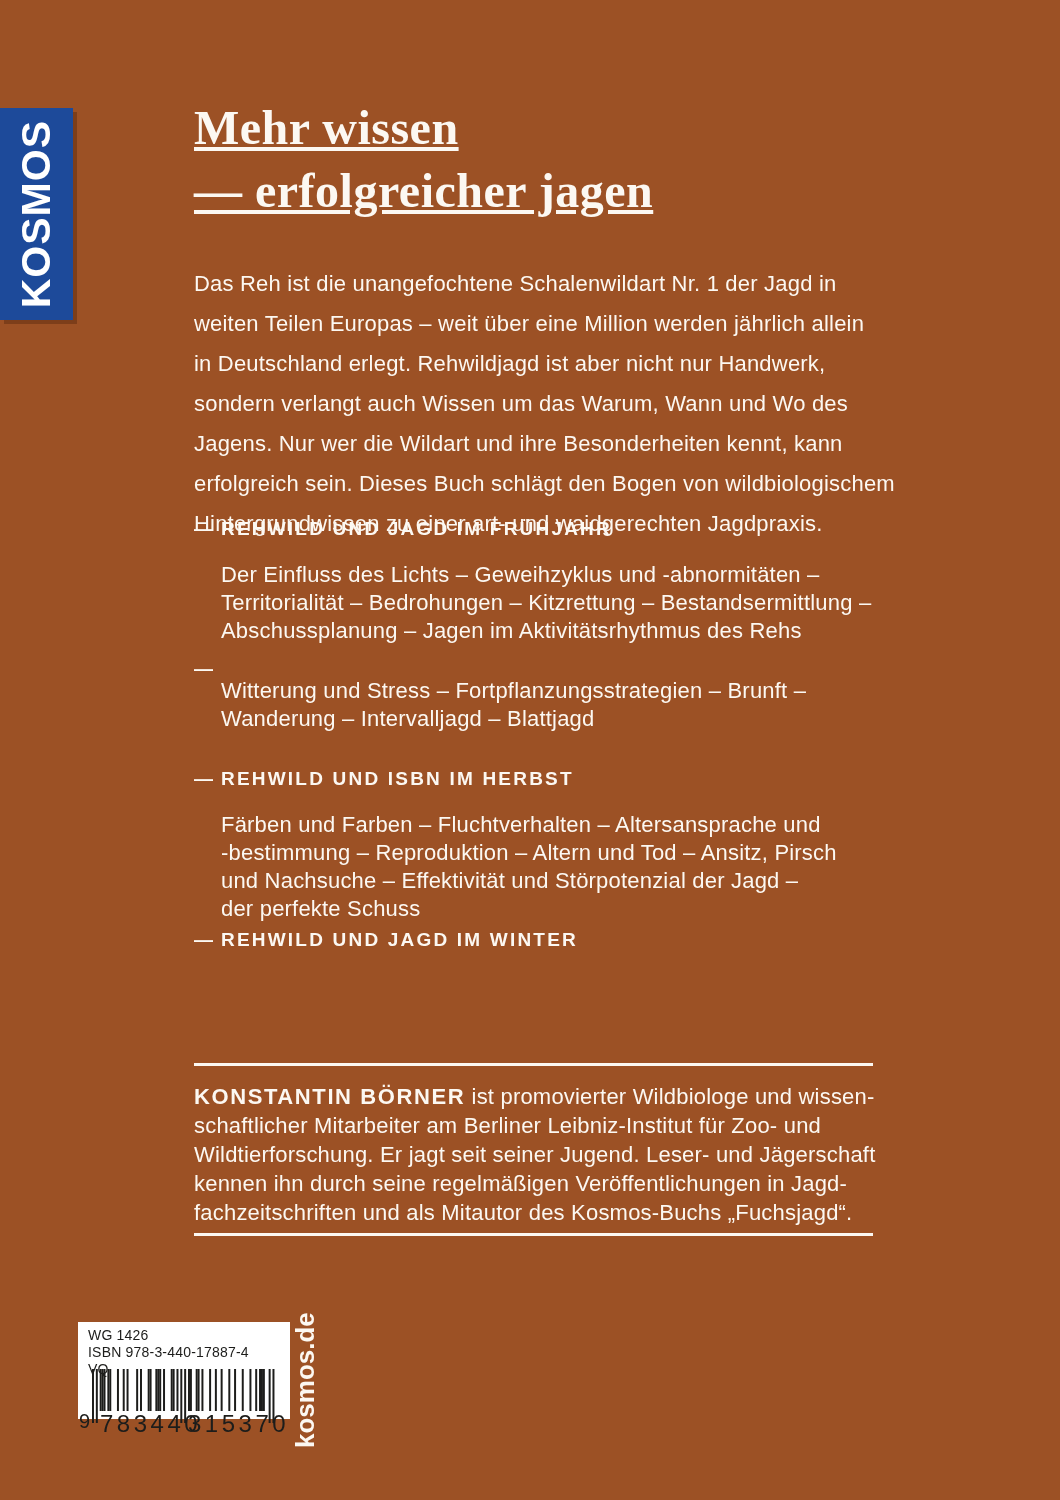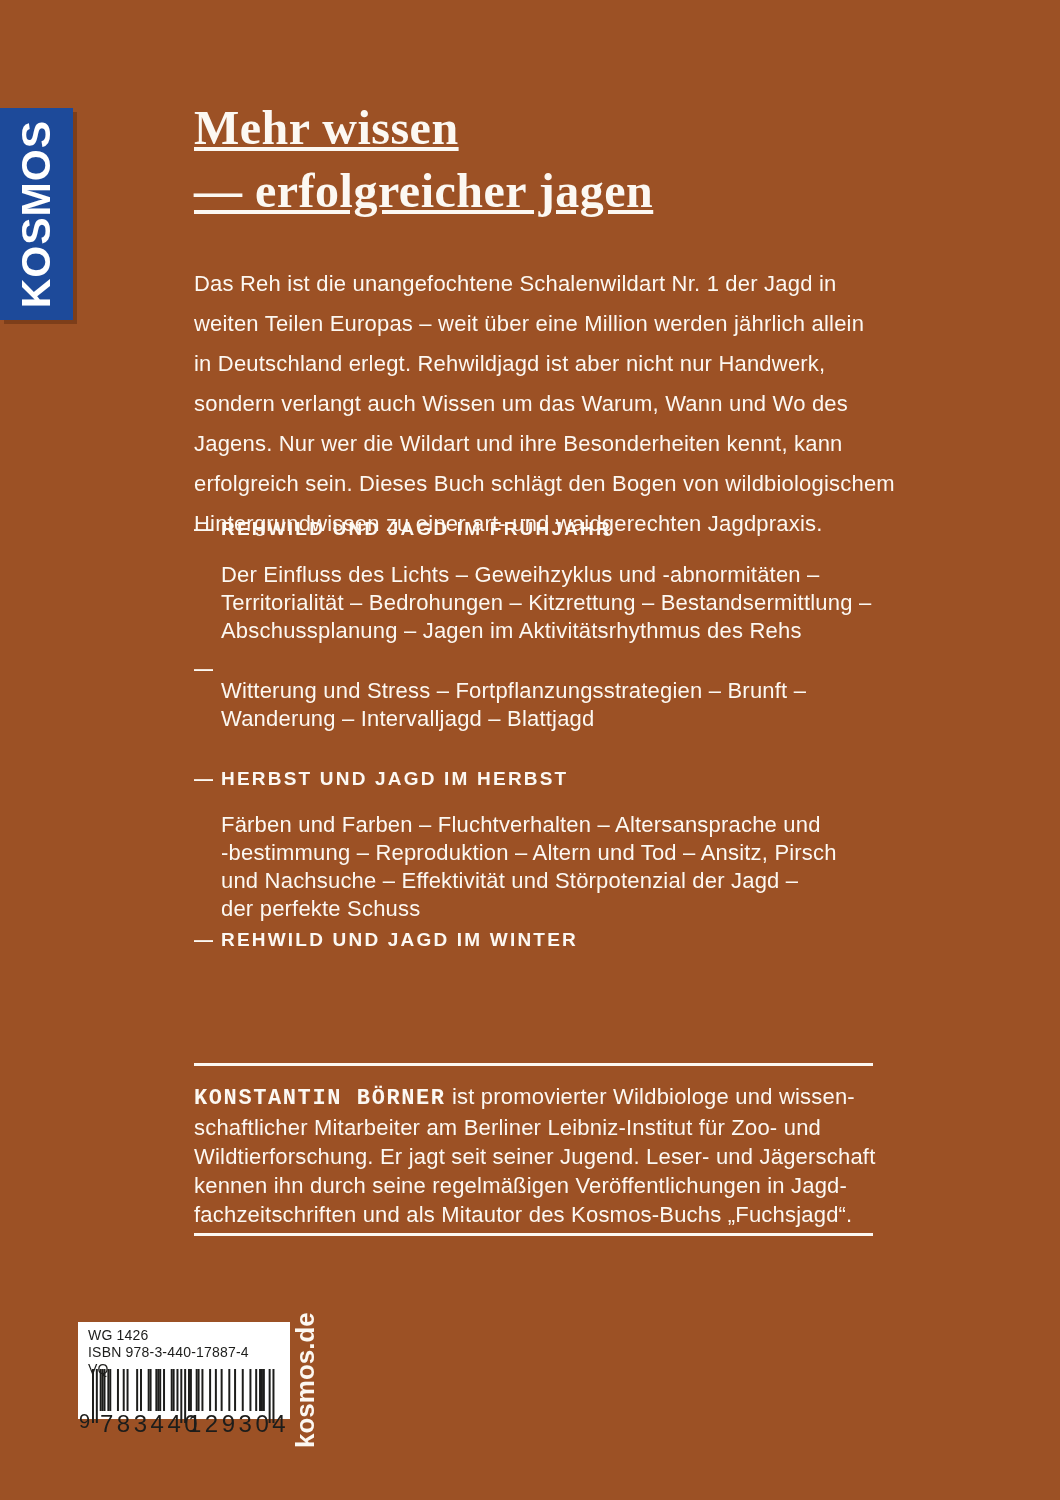--- a/index.html
+++ b/index.html
@@ -49,21 +49,21 @@
   .sec-h .dash{position:absolute;left:0;top:0;letter-spacing:0;}
   .sec-b{padding-left:27px;margin-top:20px;font-size:22px;line-height:28px;letter-spacing:0.2px;}
   .sec1{top:517px;} .sec2{top:657px;} .sec3{top:767px;} .sec4{top:928px;}
   
   .rule{position:absolute;left:194px;width:679px;height:2.5px;background:var(--text);}
   .rule-top{top:1063px;} .rule-bottom{top:1233px;}
   .bio{
     position:absolute;left:194px;top:1082px;width:720px;
     font-size:22px;line-height:29px;letter-spacing:0.2px;
   }
-  .bio-name{font-weight:bold;letter-spacing:1.6px;font-family:Liberation Mono, monospace;}
+  .bio-name{font-weight:bold;letter-spacing:1.6px;}
   
   .barcode-box{
     position:absolute;left:78px;top:1322px;width:212px;height:97px;
     background:var(--barcode-bg);color:var(--barcode-ink);
   }
   .bc-meta{position:absolute;left:10px;top:5px;font-size:14px;line-height:17px;letter-spacing:0.2px;}
   .bc-bars{position:absolute;left:14px;top:47px;fill:var(--barcode-ink);}
   .bc-digit-first{position:absolute;left:1px;top:88px;font-size:20px;}
   .bc-digits{position:absolute;top:88px;font-size:24px;letter-spacing:3.5px;text-align:left;}
   .bc-g1{left:22px;width:80px;}
@@ -100,21 +100,21 @@
   <div class="sec sec2">
     <div class="sec-h">
       <span class="dash">—</span>
     </div>
     <div class="sec-b">Witterung und Stress – Fortpflanzungsstrategien – Brunft –<br>Wanderung – Intervalljagd – Blattjagd</div>
   </div>
 
   <div class="sec sec3">
     <div class="sec-h">
       <span class="dash">—</span>
-      <span>HERBST UND JAGD IM HERBST</span>
+      <span>REHWILD UND ISBN IM HERBST</span>
     </div>
     <div class="sec-b">Färben und Farben – Fluchtverhalten – Altersansprache und<br>-bestimmung – Reproduktion – Altern und Tod – Ansitz, Pirsch<br>und Nachsuche – Effektivität und Störpotenzial der Jagd –<br>der perfekte Schuss</div>
   </div>
 
   <div class="sec sec4">
     <div class="sec-h">
       <span class="dash">—</span>
       <span>REHWILD UND JAGD IM WINTER</span>
     </div>
   </div>
@@ -169,18 +169,18 @@
         <rect x="157.44" y="0" width="1.98" height="42"></rect>
         <rect x="163.20" y="0" width="1.98" height="42"></rect>
         <rect x="167.04" y="0" width="1.98" height="42"></rect>
         <rect x="168.96" y="0" width="1.98" height="42"></rect>
         <rect x="170.88" y="0" width="1.98" height="42"></rect>
         <rect x="176.64" y="0" width="1.98" height="54"></rect>
         <rect x="180.48" y="0" width="1.98" height="54"></rect>
       </svg>
     <div class="bc-digit-first">9</div>
     <div class="bc-digits bc-g1">783440</div>
-    <div class="bc-digits bc-g2">129304</div>
+    <div class="bc-digits bc-g2">315370</div>
   </div>
 
   <div class="site-vert">kosmos.de</div>
 
 </div>
 
 </body></html>

